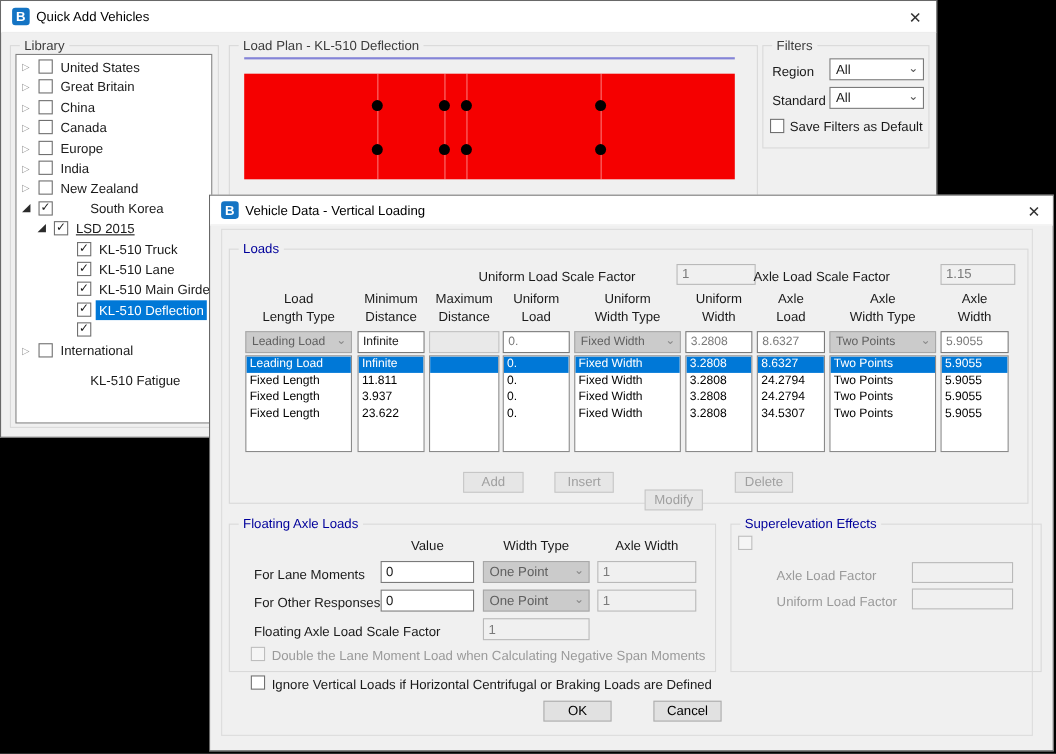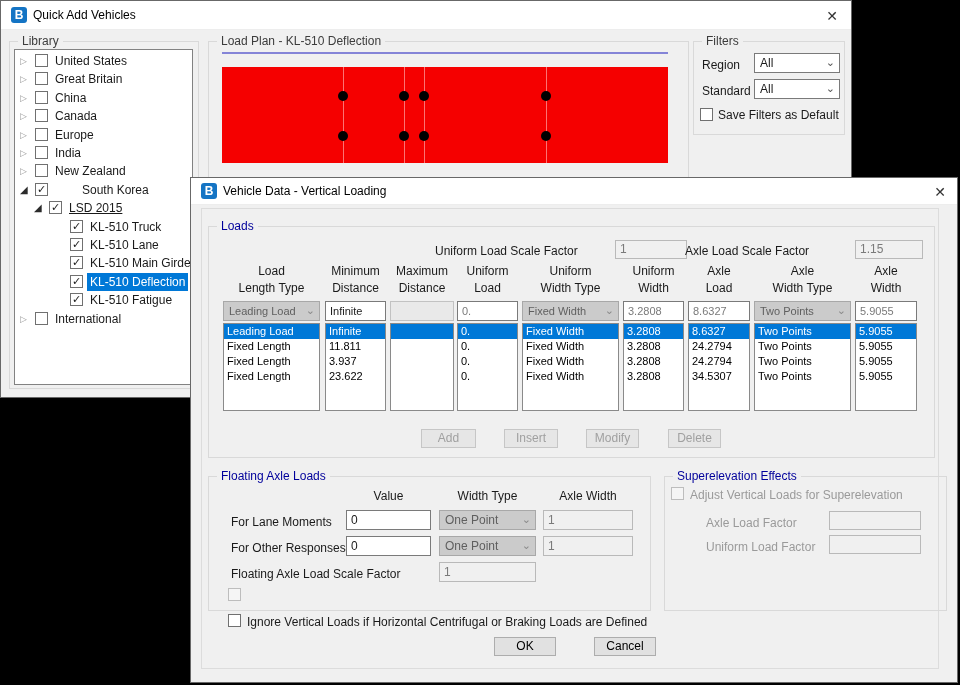--- a/index.html
+++ b/index.html
@@ -122,21 +122,21 @@
         <div class="tree-row" style="top: 204.4px;">
           <span class="chk top2" style="left: 55px;">✓</span>
           <span class="tree-label" style="left: 72px;">KL-510 Main Girder</span>
         </div>
         <div class="tree-row" style="top: 222.8px;">
           <span class="chk top2" style="left: 55px;">✓</span>
           <span class="tree-label sel" style="left: 72px;">KL-510 Deflection</span>
         </div>
         <div class="tree-row" style="top: 241.2px;">
           <span class="chk top2" style="left: 55px;">✓</span>
-          <span class="tree-label" style="left: 72px;">KL-510 Fatigue</span>
+          <span class="tree-label" style="left: 64px; margin-top: 46px;">KL-510 Fatigue</span>
         </div>
         <div class="tree-row" style="top: 259.6px;">
           <span class="expander" style="left: 5px;">▷</span>
           <span class="chk top2" style="left: 20px;"></span>
           <span class="tree-label" style="left: 37px;">International</span>
         </div>
       </div>
 
     <div class="groupbox" style="left:207px;top:40px;width:481px;height:348px;">
       <span class="gb-label">Load Plan - KL-510 Deflection</span>
@@ -293,21 +293,21 @@
         <div class="col-list" style="left: 664px; top: 0px; width: 62px; height: 88px;">
           <div class="list-row sel">5.9055</div>
           <div class="list-row">5.9055</div>
           <div class="list-row">5.9055</div>
           <div class="list-row">5.9055</div>
         </div>
       </div>
     <div style="position:absolute;left:0;top:251px;height:19px;width:768px;">
         <div class="btn disabled" style="left: 230px; top: 0px; width: 55px; height: 19px;">Add</div>
         <div class="btn disabled" style="left: 313px; top: 0px; width: 54px; height: 19px;">Insert</div>
-        <div class="btn disabled" style="left: 395px; top: 0px; width: 53px; height: 19px;">Modify</div>
+        <div class="btn disabled" style="left: 395px; top: 16px; width: 53px; height: 19px;">Modify</div>
         <div class="btn disabled" style="left: 477px; top: 0px; width: 53px; height: 19px;">Delete</div>
       </div>
 
     <div class="groupbox" style="left:17px;top:298px;width:443px;height:135px;">
       <span class="gb-label navy">Floating Axle Loads</span>
     </div>
     <span class="lbl center" style="left:155px;top:311px;width:85px;">Value</span>
     <span class="lbl center" style="left:248px;top:311px;width:97px;">Width Type</span>
     <span class="lbl center" style="left:352px;top:311px;width:90px;">Axle Width</span>
 
@@ -324,26 +324,26 @@
     <div class="combo gray" style="left:248px;top:358px;width:97px;height:20px;">
       <span>One Point</span>
       <span class="chev">⌄</span>
     </div>
     <div class="tbox scale" style="left:352px;top:358px;width:90px;height:20px;line-height:18px;">1</div>
 
     <span class="lbl" style="left:40px;top:389px;">Floating Axle Load Scale Factor</span>
     <div class="tbox scale" style="left:248px;top:384px;width:97px;height:20px;line-height:18px;">1</div>
 
     <span class="chk dis" style="left:37px;top:410px;"></span>
+    <span class="lbl gray" style="left:56px;top:411px;">Double the Lane Moment Load when Calculating Negative Span Moments</span>
 
     <div class="groupbox" style="left:473px;top:298px;width:283px;height:135px;">
       <span class="gb-label navy">Superelevation Effects</span>
     </div>
     <span class="chk dis" style="left:480px;top:309px;"></span>
-    <span class="lbl gray" style="left:499px;top:310px;">Adjust Vertical Loads for Superelevation</span>
     <span class="lbl gray" style="left:515px;top:338px;">Axle Load Factor</span>
     <div class="tbox scale" style="left:638px;top:333px;width:92px;height:19px;"></div>
     <span class="lbl gray" style="left:515px;top:362px;">Uniform Load Factor</span>
     <div class="tbox scale" style="left:638px;top:357px;width:92px;height:19px;"></div>
 
     <span class="chk" style="left:37px;top:436px;"></span>
     <span class="lbl" style="left:56px;top:437px;">Ignore Vertical Loads if Horizontal Centrifugal or Braking Loads are Defined</span>
 
     <div class="btn" style="left:303px;top:459px;width:62px;height:19px;">OK</div>
     <div class="btn" style="left:403px;top:459px;width:62px;height:19px;">Cancel</div>

